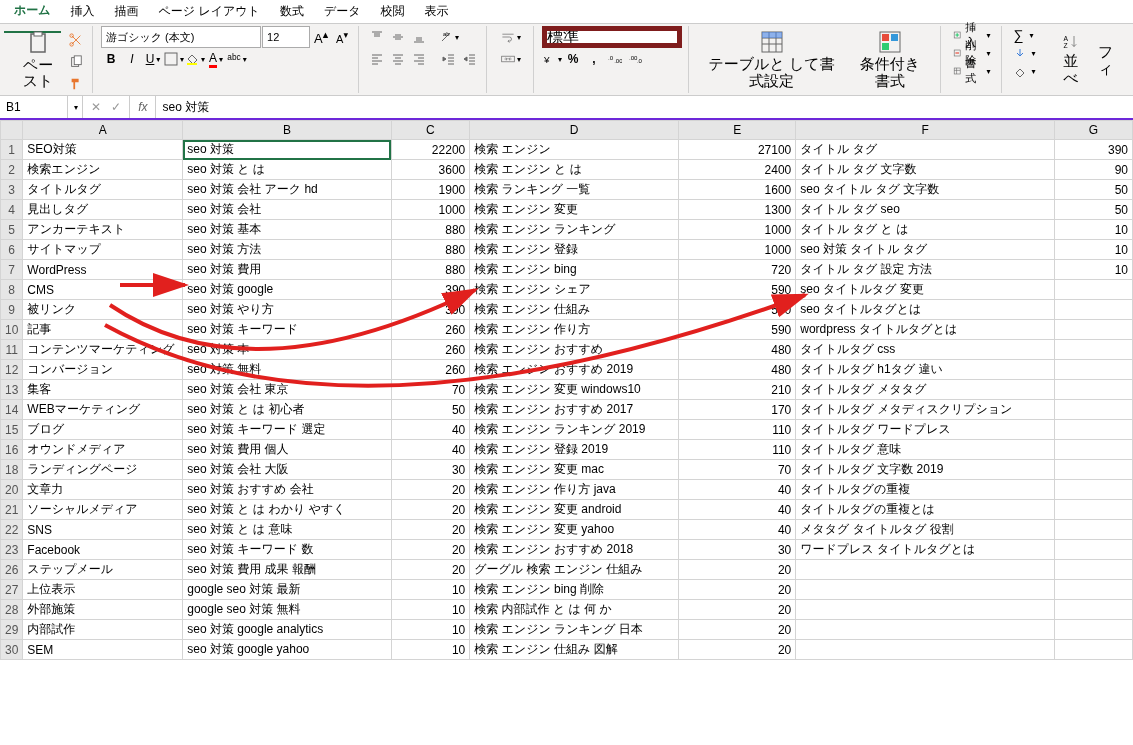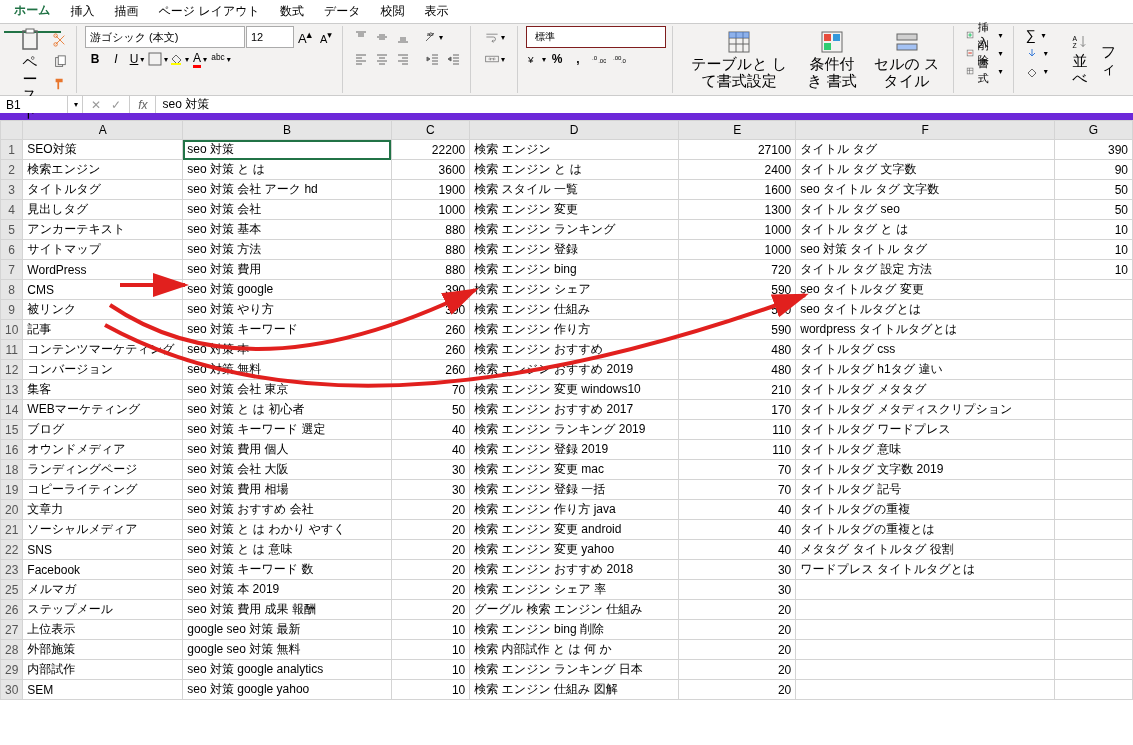--- a/index.html
+++ b/index.html
@@ -11,32 +11,32 @@
 
 .ribbon { display: flex; background: #f3f2f1; border-bottom: 1px solid #ccc; height: 72px; padding: 2px 4px; gap: 2px; }
 .ribbon-group { display: flex; flex-direction: column; border-right: 1px solid #d0d0d0; padding: 0 6px; }
 .ribbon-row { display: flex; gap: 1px; align-items: center; height: 22px; }
 
 .icon-btn { width: 20px; height: 20px; display: flex; align-items: center; justify-content: center; cursor: pointer; border-radius: 2px; }
 .icon-btn svg { width: 14px; height: 14px; }
 
 .font-select { width: 160px; height: 22px; font-size: 11px; border: 1px solid #ababab; background: #fff; padding: 0 4px; }
 .size-select { width: 48px; height: 22px; font-size: 11px; border: 1px solid #ababab; background: #fff; padding: 0 4px; }
-.format-select { width: 140px; height: 22px; font-size: 10px; border: 1px solid #7f1d1d; background: #fff; padding: 0 8px; }
+.format-select { width: 140px; height: 22px; font-size: 16px; border: 5px solid #7f1d1d; background: #fff; padding: 0 0; }
 
 .big-btn { display: flex; flex-direction: column; align-items: center; justify-content: center; padding: 2px 6px; cursor: pointer; min-width: 40px; }
 .big-btn-icon { width: 24px; height: 24px; }
 .big-btn-label { font-size: 15px; text-align: center; line-height: 1.1; margin-top: 2px; }
 
 .small-row-btn { display: flex; align-items: center; gap: 4px; padding: 1px 4px; cursor: pointer; font-size: 11px; height: 18px; }
 .small-row-btn svg { width: 12px; height: 12px; }
 
 .caret { font-size: 8px; margin-left: 2px; }
 
-.namebox-row { display: flex; background: #fff; border-bottom: 7px solid #6d28d9; height: 24px; align-items: center; }
+.namebox-row { display: flex; background: #fff; border-bottom: 2px solid #6d28d9; height: 24px; align-items: center; }
 .namebox { width: 68px; border: none; border-right: 1px solid #ccc; padding: 0 6px; font-size: 12px; height: 100%; }
 .fx-icon { padding: 0 8px; font-style: italic; color: #666; border-right: 1px solid #ccc; height: 100%; display: flex; align-items: center; }
 .formula-input { flex: 1; border: none; padding: 0 6px; font-size: 12px; height: 100%; outline: none; }
 .namebox-controls { display: flex; align-items: center; padding: 0 4px; gap: 2px; border-right: 1px solid #ccc; height: 100%; }
 
 .grid-container { position: relative; overflow: auto; height: calc(100vh - 120px); }
 .grid { border-collapse: collapse; table-layout: fixed; }
 .grid th, .grid td { border: 1px solid #d4d4d4; padding: 1px 4px; font-size: 12px; height: 19px; white-space: nowrap; overflow: hidden; text-align: left; }
 .grid th { background: #e6e6e6; text-align: center; font-weight: normal; position: sticky; }
 .col-header { top: 0; z-index: 2; }
@@ -270,28 +270,20 @@
     <div class="big-btn">
       <svg class="big-btn-icon" viewBox="0 0 24 24">
           <rect x="2" y="2" width="20" height="20" fill="none" stroke="#666"></rect>
           <rect x="4" y="4" width="7" height="7" fill="#e74c3c"></rect>
           <rect x="13" y="4" width="7" height="7" fill="#3498db"></rect>
           <rect x="4" y="13" width="7" height="7" fill="#2ecc71"></rect>
         </svg>
       <div class="big-btn-label">条件付き
 書式</div>
     </div>
-    <div class="big-btn">
-      <svg class="big-btn-icon" viewBox="0 0 24 24">
-          <rect x="2" y="4" width="20" height="6" fill="#d0d0d0" stroke="#666"></rect>
-          <rect x="2" y="14" width="20" height="6" fill="#a4c2f4" stroke="#666"></rect>
-        </svg>
-      <div class="big-btn-label">セルの
-スタイル</div>
-    </div>
   </div>
 
   <div class="ribbon-group">
     <div class="small-row-btn">
         <svg viewBox="0 0 14 14">
           <rect x="2" y="2" width="10" height="10" fill="none" stroke="#666"></rect>
           <path d="M7 4v6M4 7h6" stroke="#2ecc71" stroke-width="2"></path>
         </svg>
         <span>挿入</span>
         <span class="caret">▾</span>
@@ -391,21 +383,21 @@
           <td class="col-D">検索 エンジン と は</td>
           <td class="col-E num">2400</td>
           <td class="col-F">タイトル タグ 文字数</td>
           <td class="col-G num">90</td>
         </tr>
         <tr>
           <th class="row-header">3</th>
           <td class="col-A">タイトルタグ</td>
           <td class="col-B">seo 対策 会社 アーク hd</td>
           <td class="col-C num">1900</td>
-          <td class="col-D">検索 スタイル 一覧</td>
+          <td class="col-D">検索 ランキング 一覧</td>
           <td class="col-E num">1600</td>
           <td class="col-F">seo タイトル タグ 文字数</td>
           <td class="col-G num">50</td>
         </tr>
         <tr>
           <th class="row-header">4</th>
           <td class="col-A">見出しタグ</td>
           <td class="col-B">seo 対策 会社</td>
           <td class="col-C num">1000</td>
           <td class="col-D">検索 エンジン 変更</td>
@@ -537,30 +529,20 @@
           <th class="row-header">18</th>
           <td class="col-A">ランディングページ</td>
           <td class="col-B">seo 対策 会社 大阪</td>
           <td class="col-C num">30</td>
           <td class="col-D">検索 エンジン 変更 mac</td>
           <td class="col-E num">70</td>
           <td class="col-F">タイトルタグ 文字数 2019</td>
           <td class="col-G"></td>
         </tr>
         <tr>
-          <th class="row-header">19</th>
-          <td class="col-A">コピーライティング</td>
-          <td class="col-B">seo 対策 費用 相場</td>
-          <td class="col-C num">30</td>
-          <td class="col-D">検索 エンジン 登録 一括</td>
-          <td class="col-E num">70</td>
-          <td class="col-F">タイトルタグ 記号</td>
-          <td class="col-G"></td>
-        </tr>
-        <tr>
           <th class="row-header">20</th>
           <td class="col-A">文章力</td>
           <td class="col-B">seo 対策 おすすめ 会社</td>
           <td class="col-C num">20</td>
           <td class="col-D">検索 エンジン 作り方 java</td>
           <td class="col-E num">40</td>
           <td class="col-F">タイトルタグの重複</td>
           <td class="col-G"></td>
         </tr>
         <tr>
@@ -584,30 +566,20 @@
           <td class="col-G"></td>
         </tr>
         <tr>
           <th class="row-header">23</th>
           <td class="col-A">Facebook</td>
           <td class="col-B">seo 対策 キーワード 数</td>
           <td class="col-C num">20</td>
           <td class="col-D">検索 エンジン おすすめ 2018</td>
           <td class="col-E num">30</td>
           <td class="col-F">ワードプレス タイトルタグとは</td>
-          <td class="col-G"></td>
-        </tr>
-        <tr>
-          <th class="row-header">25</th>
-          <td class="col-A">メルマガ</td>
-          <td class="col-B">seo 対策 本 2019</td>
-          <td class="col-C num">20</td>
-          <td class="col-D">検索 エンジン シェア 率</td>
-          <td class="col-E num">30</td>
-          <td class="col-F"></td>
           <td class="col-G"></td>
         </tr>
         <tr>
           <th class="row-header">26</th>
           <td class="col-A">ステップメール</td>
           <td class="col-B">seo 対策 費用 成果 報酬</td>
           <td class="col-C num">20</td>
           <td class="col-D">グーグル 検索 エンジン 仕組み</td>
           <td class="col-E num">20</td>
           <td class="col-F"></td>

